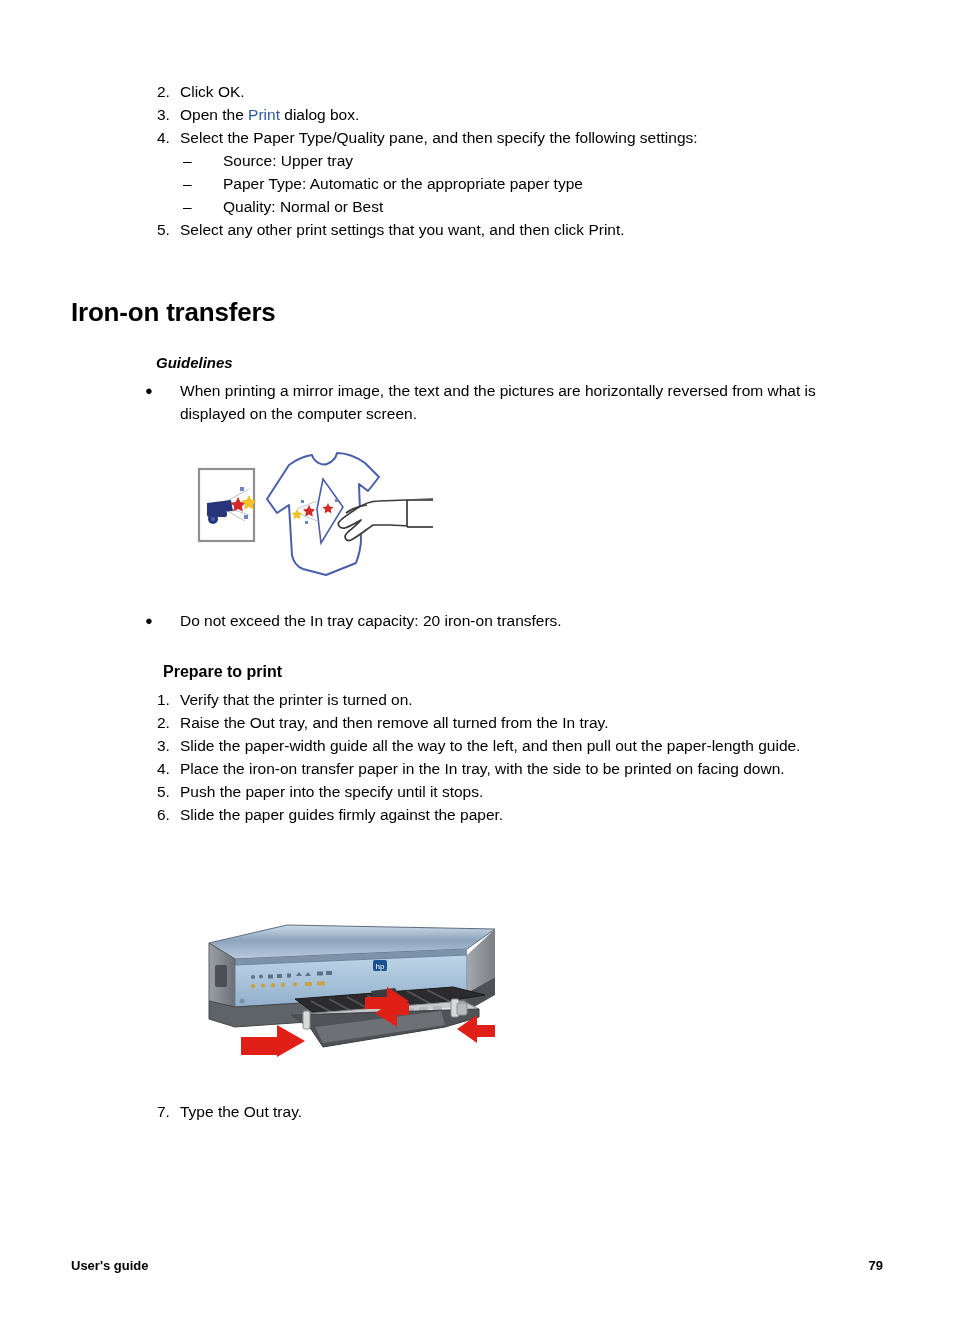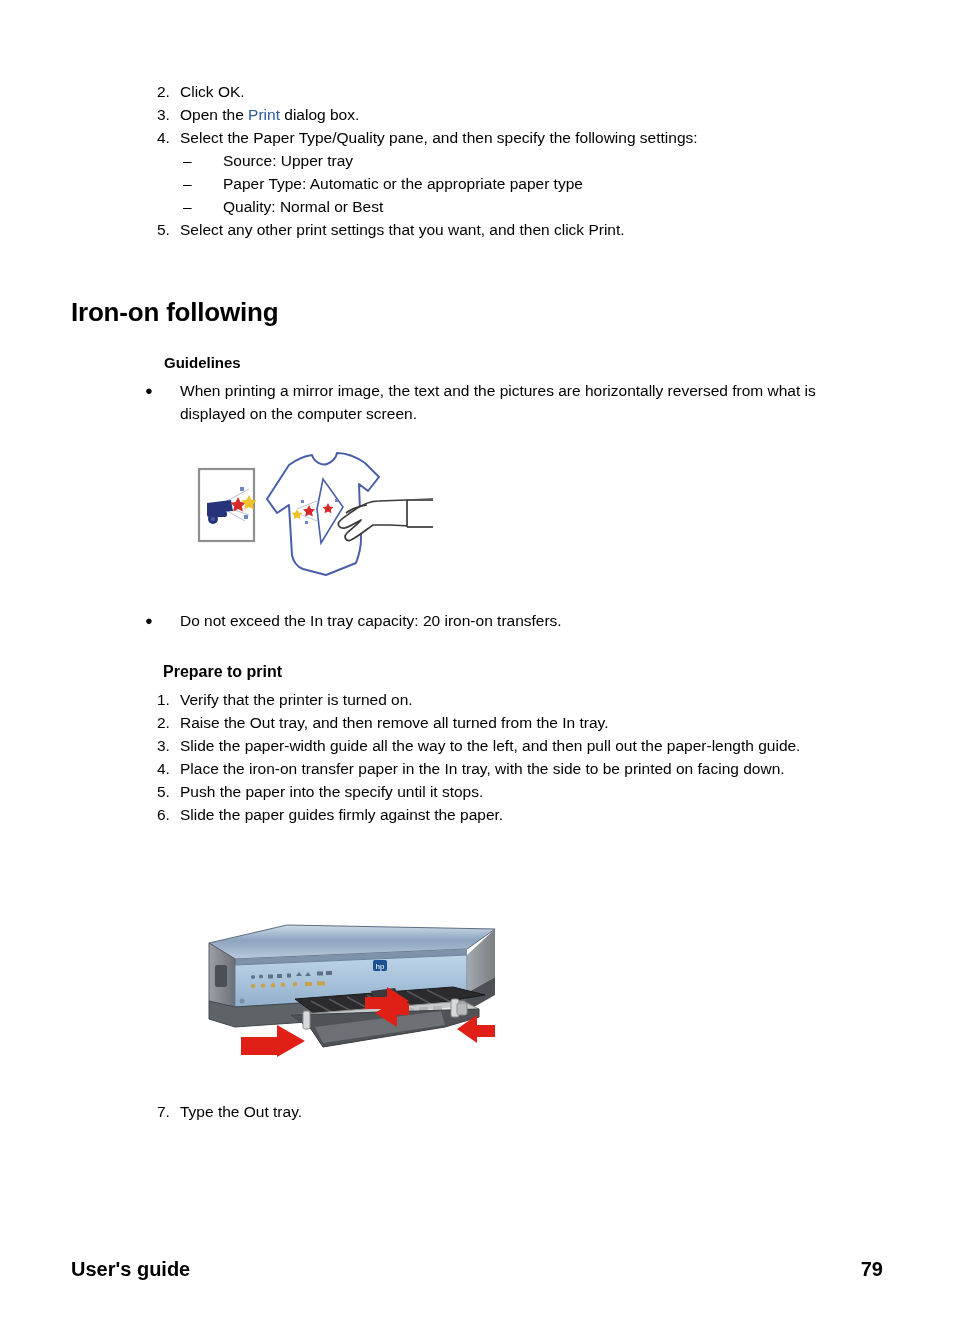--- a/index.html
+++ b/index.html
@@ -83,25 +83,26 @@
     position: absolute;
     left: 71px;
     top: 279px;
     font-size: 26px;
     font-weight: bold;
     letter-spacing: -0.2px;
     line-height: 32px;
   }
   .sec-guidelines-head {
     position: absolute;
-    left: 164px;
+    left: 156px;
     top: 352px;
     font-size: 15px;
     font-weight: bold;
     line-height: 21px;
+    font-style: italic;
   }
   .guidelines-bullet1 {
     position: absolute;
     left: 140px;
     top: 379px;
     width: 715px;
   }
   .fig-transfer {
     position: absolute;
     left: 193px;
@@ -142,21 +143,21 @@
     top: 1100px;
     width: 600px;
   }
   .footer {
     position: absolute;
     left: 71px;
     top: 1258px;
     width: 812px;
     display: flex;
     justify-content: space-between;
-    font-size: 20px;
+    font-size: 13px;
     font-weight: bold;
   }
 </style>
 </head>
 <body>
 
 <div class="page">
 
   <div class="steps-top">
 
@@ -189,21 +190,21 @@
       <span class="sub-dash">–</span>
       <span class="sub-text"><b>Quality</b><span>: </span><b>Normal</b><span> or </span><b>Best</b></span>
     </div>
 
     <div class="ol-row">
       <span class="ol-num">5.</span>
       <span class="ol-text"><span>Select any other print settings that you want, and then click </span><b>Print</b><span>.</span></span>
     </div>
   </div>
 
-  <h1 class="h1">Iron-on following</h1>
+  <h1 class="h1">Iron-on transfers</h1>
 
   <div class="sec-guidelines-head">Guidelines</div>
 
   <div class="guidelines-bullet1">
     <div class="bullet-row">
       <span class="bullet-dot">●</span>
       <span class="bullet-text">When printing a mirror image, the text and the pictures are horizontally reversed from what is displayed on the computer screen.</span>
     </div>
   </div>
 

